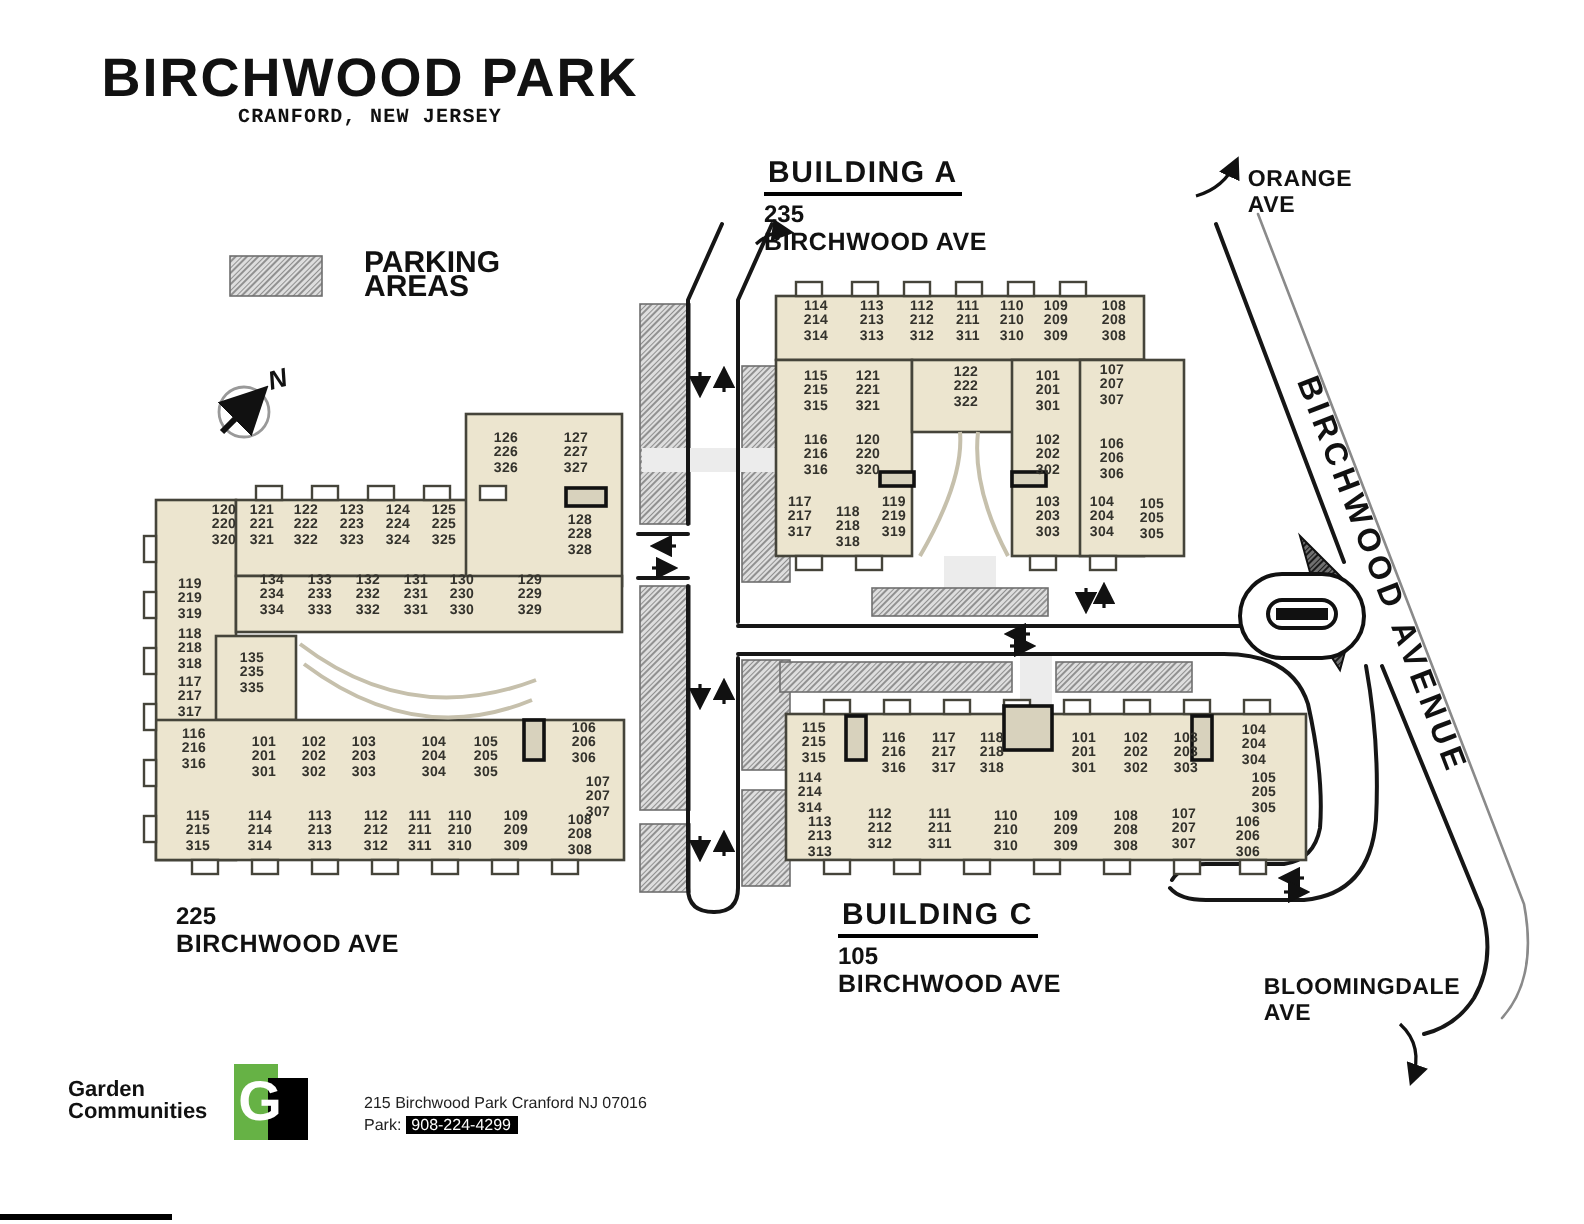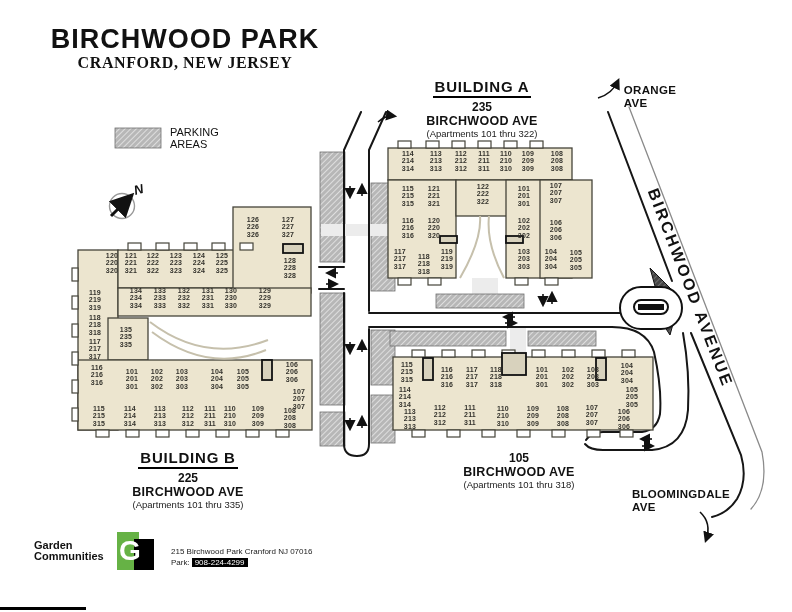--- a/index.html
+++ b/index.html
@@ -2,25 +2,25 @@
 <html><head>
 <meta charset="utf-8">
 <style>
   html,body{margin:0;padding:0;background:#fff;}
   .page{position:relative;width:792px;height:612px;background:#fff;overflow:hidden;
         font-family:"Liberation Sans",sans-serif;color:#111;}
   svg.base{position:absolute;left:0;top:0;}
   
   .title-block{position:absolute;transform:translateX(-50%);text-align:center;}
   .title-main{font-family:Liberation Sans, sans-serif;font-weight:bold;font-size:27px;letter-spacing:1px;line-height:30px;}
-  .title-sub{font-family:Liberation Serif, serif;font-weight:bold;font-size:16px;letter-spacing:.6px;}
+  .title-sub{font-family:Liberation Mono, monospace;font-weight:bold;font-size:10px;letter-spacing:.6px;}
   
-  .legend-lbl{position:absolute;font-weight:normal;font-size:11px;line-height:12px;white-space:pre-line;}
+  .legend-lbl{position:absolute;font-weight:bold;font-size:15px;line-height:12px;white-space:pre-line;margin-left:12px;}
   
-  .bl{position:absolute;transform:translateX(-50%);text-align:center;width:200px;}
+  .bl{position:absolute;transform:translateX(-50%);text-align:left;width:200px;}
   .bl-name{display:inline-block;font-weight:bold;font-size:15px;letter-spacing:.8px;
            border-bottom:2px solid #000;padding:0 2px 1px;}
   .bl-num{font-weight:bold;font-size:12px;margin-top:2px;}
   .bl-street{font-weight:bold;font-size:12.5px;letter-spacing:.3px;}
   .bl-apts{font-size:9.5px;color:#222;}
   
   .street-lbl{position:absolute;transform:translateX(-50%);text-align:left;font-weight:bold;
               font-size:11.5px;line-height:13px;letter-spacing:.3px;white-space:pre-line;}
   .ave-rot{position:absolute;left:690px;top:288px;transform:translate(-50%,-50%) rotate(69deg);
            font-weight:bold;font-size:16px;letter-spacing:2.5px;white-space:nowrap;}
@@ -30,21 +30,21 @@
   .unit{position:absolute;transform:translate(-50%,-50%);font-weight:bold;font-size:7px;
         line-height:7.3px;letter-spacing:.2px;text-align:center;color:#33322c;white-space:pre-line;}
   
   .logo-box{position:absolute;left:113px;top:531px;width:44px;height:40px;}
   .logo-green{position:absolute;left:4px;top:1px;width:22px;height:38px;background:#66b245;}
   .logo-black{position:absolute;left:21px;top:8px;width:20px;height:31px;background:#000;}
   .logo-g{position:absolute;left:2px;top:3px;width:30px;text-align:center;color:#fff;
           font-weight:bold;font-size:28px;line-height:34px;}
   .brand{position:absolute;left:34px;top:540px;width:98px;font-weight:bold;
          font-size:11px;line-height:10.5px;white-space:pre-line;}
-  .contact{position:absolute;left:171px;top:546px;font-size:8px;line-height:11px;color:#222;}
+  .contact{position:absolute;left:182px;top:546px;font-size:8px;line-height:11px;color:#222;}
   .phone-hl{background:#000;color:#fff;padding:0 3px;margin-left:2px;}
 </style>
 </head>
 <body>
 
 <div class="page">
 
   <svg class="base" width="792" height="612" viewBox="0 0 792 612">
     <defs>
       <pattern id="pk" width="4" height="4" patternUnits="userSpaceOnUse" patternTransform="rotate(45)">
@@ -228,34 +228,31 @@
 
   <div class="legend-lbl" style="left:170px;top:126px">PARKING
 AREAS</div>
 
   <div class="compass-n">N</div>
 
   <div class="bl" style="left:482px;top:78px">
     <div><span class="bl-name">BUILDING A</span></div>
     <div class="bl-num">235</div>
     <div class="bl-street">BIRCHWOOD AVE</div>
-    <div class="bl-apts">(Apartments 101 thru 322)</div>
   </div>
 
   <div class="bl" style="left:188px;top:449px">
-    <div><span class="bl-name">BUILDING B</span></div>
     <div class="bl-num">225</div>
     <div class="bl-street">BIRCHWOOD AVE</div>
-    <div class="bl-apts">(Apartments 101 thru 335)</div>
   </div>
 
   <div class="bl" style="left:519px;top:449px">
+    <div><span class="bl-name">BUILDING C</span></div>
     <div class="bl-num">105</div>
     <div class="bl-street">BIRCHWOOD AVE</div>
-    <div class="bl-apts">(Apartments 101 thru 318)</div>
   </div>
 
   <div class="street-lbl" style="left:650px;top:84px">ORANGE
 AVE</div>
   <div class="ave-rot">BIRCHWOOD AVENUE</div>
   <div class="street-lbl" style="left:681px;top:488px">BLOOMINGDALE
 AVE</div>
 
   <div class="unit" style="left:408px;top:161px">114
 214

